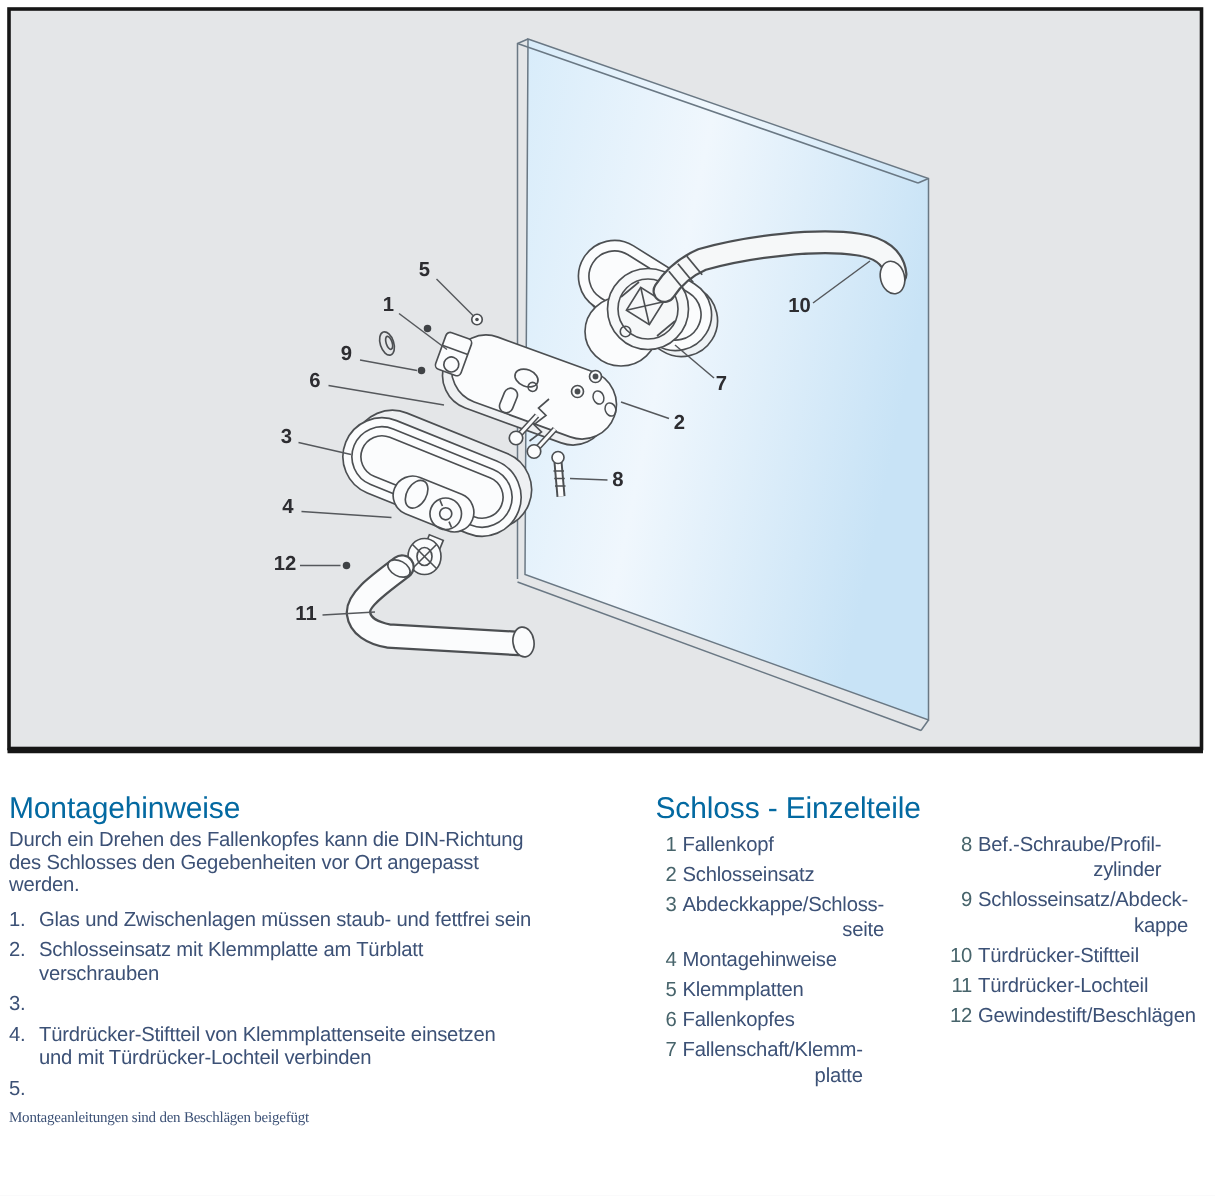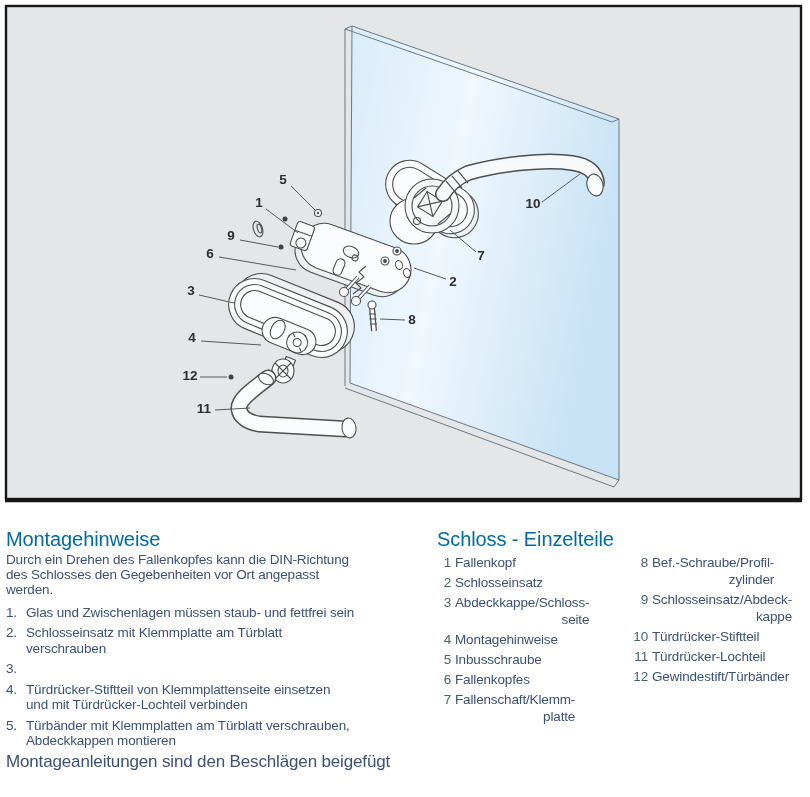--- a/index.html
+++ b/index.html
@@ -9,21 +9,21 @@
   
   .col-left{position:absolute;left:6px;top:531px;width:402px;color:#3c5176;}
   .col-right{position:absolute;left:437px;top:531px;width:380px;color:#3c5176;}
   h2.hd{margin:0 0 4px 0;font-size:20px;line-height:17px;font-weight:normal;color:#0369a1;
         letter-spacing:-0.1px;}
   .intro{font-size:13.5px;line-height:15.2px;white-space:pre-line;letter-spacing:-0.15px;margin:0 0 7px 0;}
   .steps{margin:0;padding:0;list-style:none;}
   .steps li{display:flex;font-size:13.5px;line-height:15.5px;margin:0 0 5px 0;letter-spacing:-0.15px;}
   .steps .num{flex:0 0 20px;}
   .steps .txt{white-space:pre-line;}
-  .footer-line{font-size:17px;line-height:15.5px;margin-top:2px;letter-spacing:-0.15px;}
+  .footer-line{font-size:10px;line-height:15.5px;margin-top:2px;letter-spacing:-0.15px;font-family:Liberation Serif, serif;}
   .parts-cols{display:flex;margin-top:6px;}
   .pcol{margin:0;padding:0;list-style:none;}
   .pcol-a{width:189px;}
   .pcol-b{width:191px;}
   .pcol li{display:flex;font-size:13.5px;line-height:17px;margin:0 0 3px 0;letter-spacing:-0.15px;}
   .pcol .pn{color:#47646b;text-align:right;flex:0 0 22px;}
   .pcol-a .pn{flex:0 0 14px;}
   .pcol .pl{white-space:pre-line;margin-left:4px;text-align:right;}
   
   text.co{font-family:"Liberation Sans",sans-serif;font-size:13.5px;font-weight:600;fill:#2d2d31;}
@@ -232,22 +232,20 @@
       <li>
         <span class="num">3.</span>
       </li>
       <li>
         <span class="num">4.</span>
         <span class="txt">Türdrücker-Stiftteil von Klemmplattenseite einsetzen
 und mit Türdrücker-Lochteil verbinden</span>
       </li>
       <li>
         <span class="num">5.</span>
-        <span class="txt">Türbänder mit Klemmplatten am Türblatt verschrauben,
-Abdeckkappen montieren</span>
       </li>
     </ol>
     <div class="footer-line">Montageanleitungen sind den Beschlägen beigefügt</div>
   </div>
 
   <div class="col-right">
     <h2 class="hd">Schloss - Einzelteile</h2>
     <div class="parts-cols">
       <ul class="pcol pcol-a">
         <li>
@@ -262,21 +260,21 @@
           <span class="pn">3</span>
           <span class="pl">Abdeckkappe/Schloss-
 seite</span>
         </li>
         <li>
           <span class="pn">4</span>
           <span class="pl">Montagehinweise</span>
         </li>
         <li>
           <span class="pn">5</span>
-          <span class="pl">Inbusschraube</span>
+          <span class="pl">Klemmplatten</span>
         </li>
         <li>
           <span class="pn">6</span>
           <span class="pl">Fallenkopfes</span>
         </li>
         <li>
           <span class="pn">7</span>
           <span class="pl">Fallenschaft/Klemm-
 platte</span>
         </li>
@@ -295,19 +293,19 @@
         <li>
           <span class="pn">10</span>
           <span class="pl">Türdrücker-Stiftteil</span>
         </li>
         <li>
           <span class="pn">11</span>
           <span class="pl">Türdrücker-Lochteil</span>
         </li>
         <li>
           <span class="pn">12</span>
-          <span class="pl">Gewindestift/Türbänder</span>
+          <span class="pl">Gewindestift/Beschlägen</span>
         </li>
       </ul>
     </div>
   </div>
 
 </div>
 
 </body></html>

